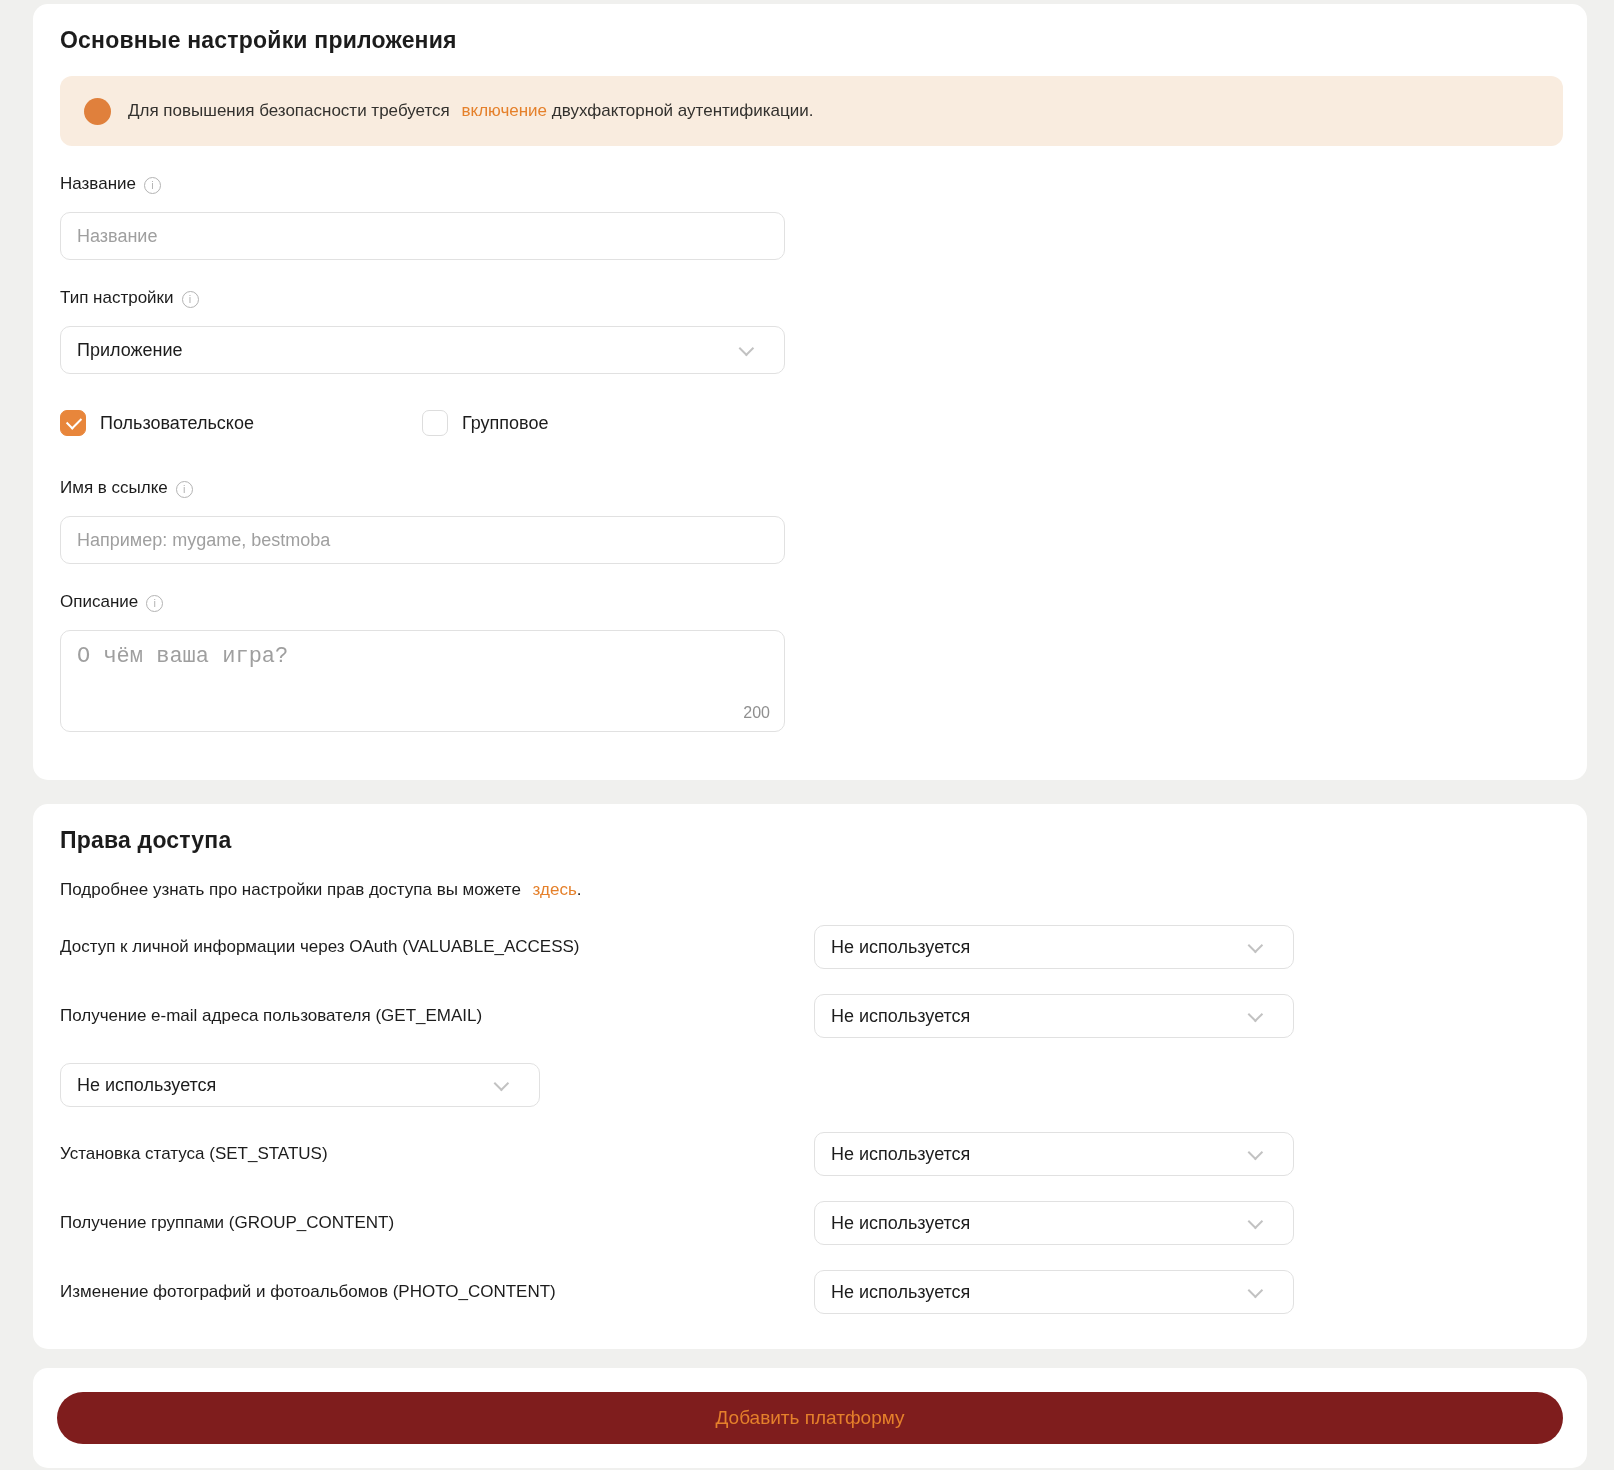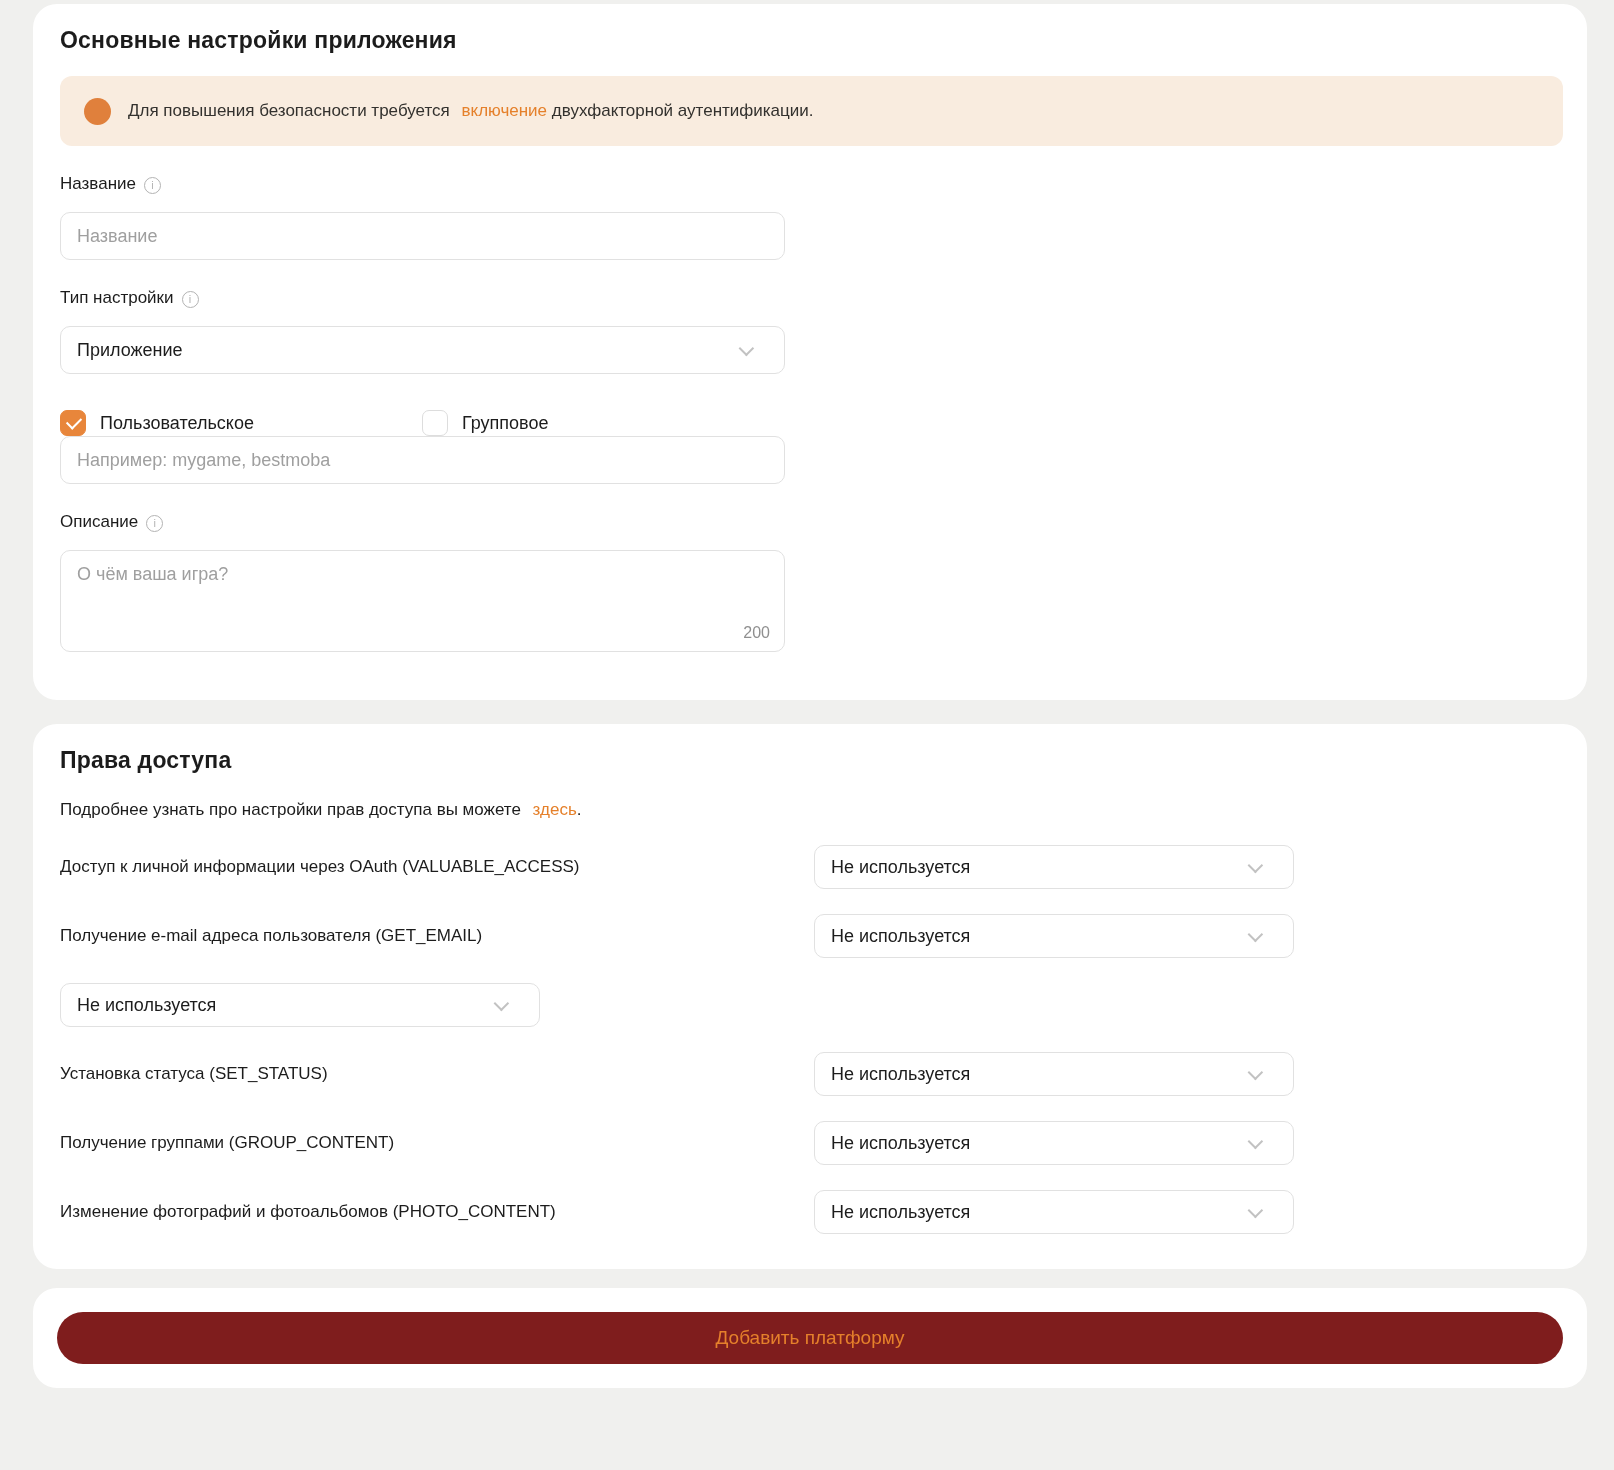--- a/index.html
+++ b/index.html
@@ -5,21 +5,21 @@
   * { box-sizing: border-box; margin: 0; padding: 0; }
   html, body {
     width: 1614px; height: 1470px;
     background: #f0f0ee;
     font-family: "Liberation Sans", sans-serif;
     color: #1c1c1c;
     overflow: hidden;
   }
   .card {
     background: #ffffff;
-    border-radius: 24px;
+    border-radius: 15px;
     margin-left: 33px;
     margin-right: 27px;
   }
   .card-main { margin-top: 4px; padding: 22px 24px 48px 27px; }
   .card-access { margin-top: 24px; padding: 22px 24px 35px 27px; }
   .card-footer { margin-top: 19px; padding: 24px; }
 
   .section-title { font-size: 23px; font-weight: bold; line-height: 28px; letter-spacing: 0.2px; }
 
   
@@ -96,21 +96,21 @@
   .checkbox-label { font-size: 18px; }
 
   
   .textarea-wrap {
     width: 725px; height: 102px;
     border: 1px solid #e1e1e1; border-radius: 10px;
     position: relative; background: #fff;
   }
   .textarea-wrap textarea {
     width: 100%; height: 72px; border: none; resize: none; outline: none;
-    font-family: Liberation Sans, sans-serif; font-size: 18px;
+    font-family: Liberation Mono, monospace; font-size: 22px;
     padding: 13px 16px 0 16px; color: #0f766e; background: transparent;
   }
   .textarea-wrap textarea::placeholder { color: #9f9f9f; }
   .char-counter {
     position: absolute; right: 14px; bottom: 9px;
     font-size: 16px; color: #8f8f8f;
   }
 
   
   .access-subtitle { font-size: 17px; margin-top: 26px; }
@@ -168,20 +168,24 @@
     <div class="checkbox-item">
       <span class="checkbox checked"></span>
       <span class="checkbox-label">Пользовательское</span>
     </div>
     <div class="checkbox-item">
       <span class="checkbox"></span>
       <span class="checkbox-label">Групповое</span>
     </div>
   </div>
 
+  <div class="field-label" style="margin-top:41px;">
+    <span>Имя в ссылке</span>
+    <span class="info-icon"></span>
+  </div>
   <input class="text-input" type="text" placeholder="Например: mygame, bestmoba" style="">
 
   <div class="field-label">
     <span>Описание</span>
     <span class="info-icon"></span>
   </div>
   <div class="textarea-wrap">
     <textarea placeholder="О чём ваша игра?" style=""></textarea>
     <span class="char-counter">200</span>
   </div>

